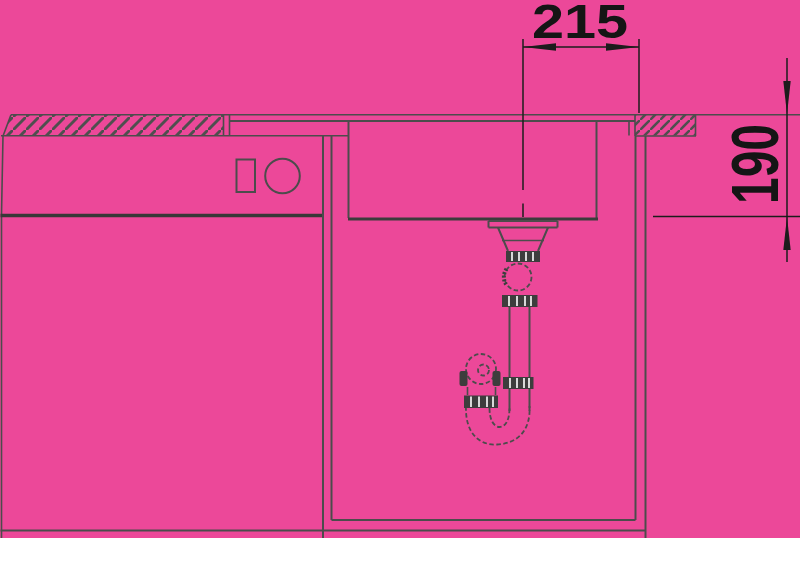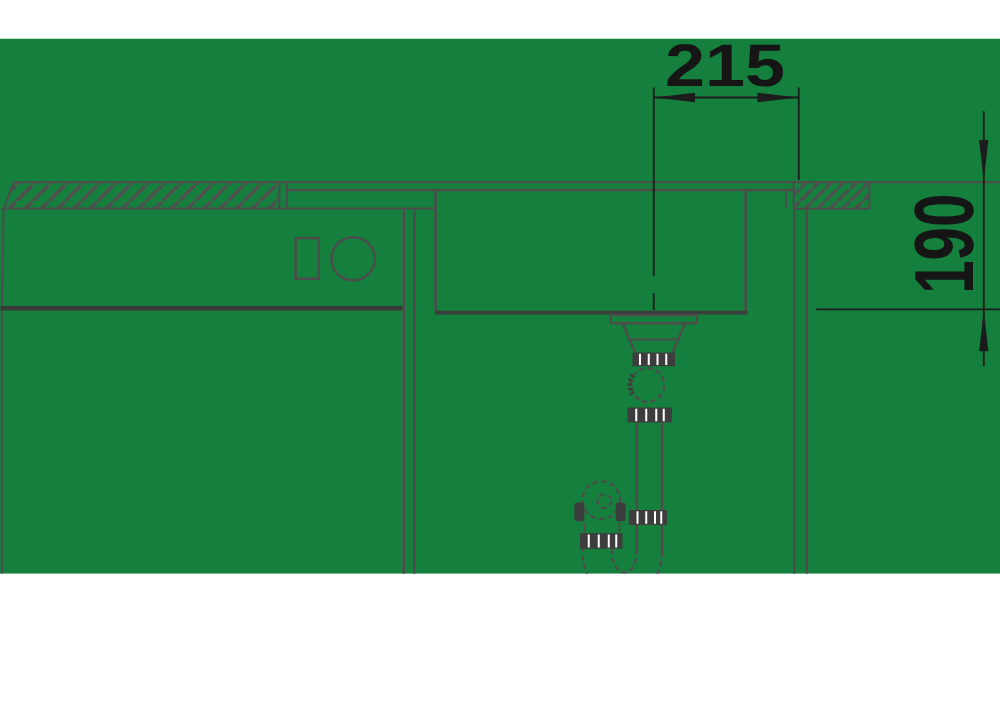--- a/index.html
+++ b/index.html
@@ -1,23 +1,22 @@
 <!DOCTYPE html>
 <html><head>
 <meta charset="utf-8">
 <style>
   html, body { margin: 0; padding: 0; background: #ffffff; }
   .canvas {
     position: relative;
     width: 800px;
-    height: 428px;
-    background: #15803d;
+    height: 538px;
+    background: #ec4899;
     overflow: hidden;
     font-family: "Liberation Sans", sans-serif;
-    margin-top: 31px;
   }
   svg { display: block; }
   .ln   { stroke: #4c4c4c; stroke-width: 1.6; fill: none; }
   .ln2  { stroke: #4c4c4c; stroke-width: 2;   fill: none; }
   .lnth { stroke: #3c3c3c; stroke-width: 3;   fill: none; }
   .door { stroke: #383838; stroke-width: 3.6; fill: none; }
   .dim  { stroke: #1c1c1c; stroke-width: 1.5; fill: none; }
   .dimf { fill: #1c1c1c; stroke: none; }
   .dash { stroke: #4c4c4c; stroke-width: 1.8; fill: none; stroke-dasharray: 4.5 2.5; }
   .nut  { fill: #3d3d3d; stroke: none; }

